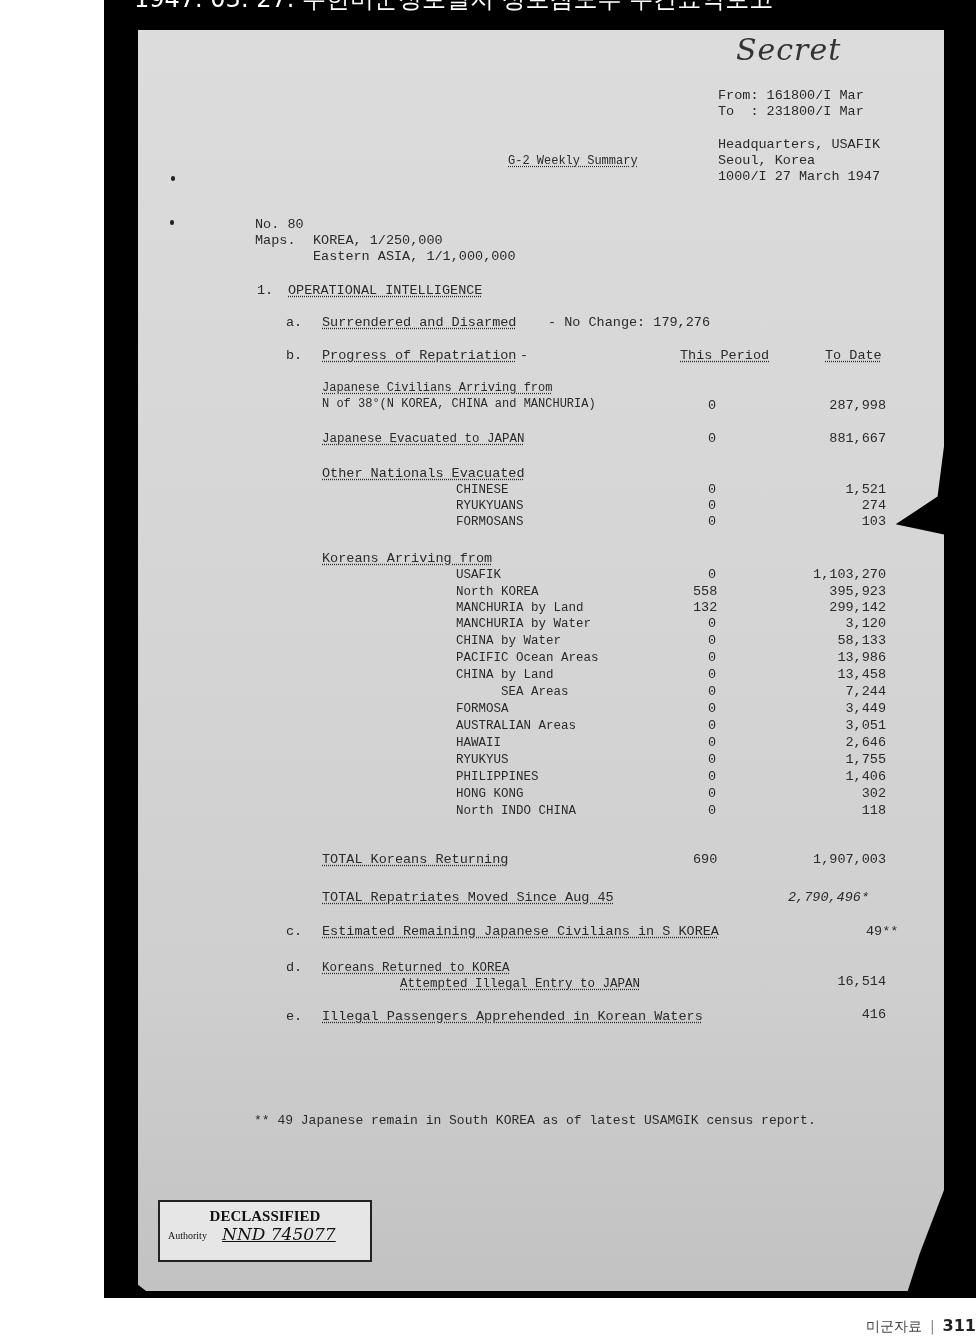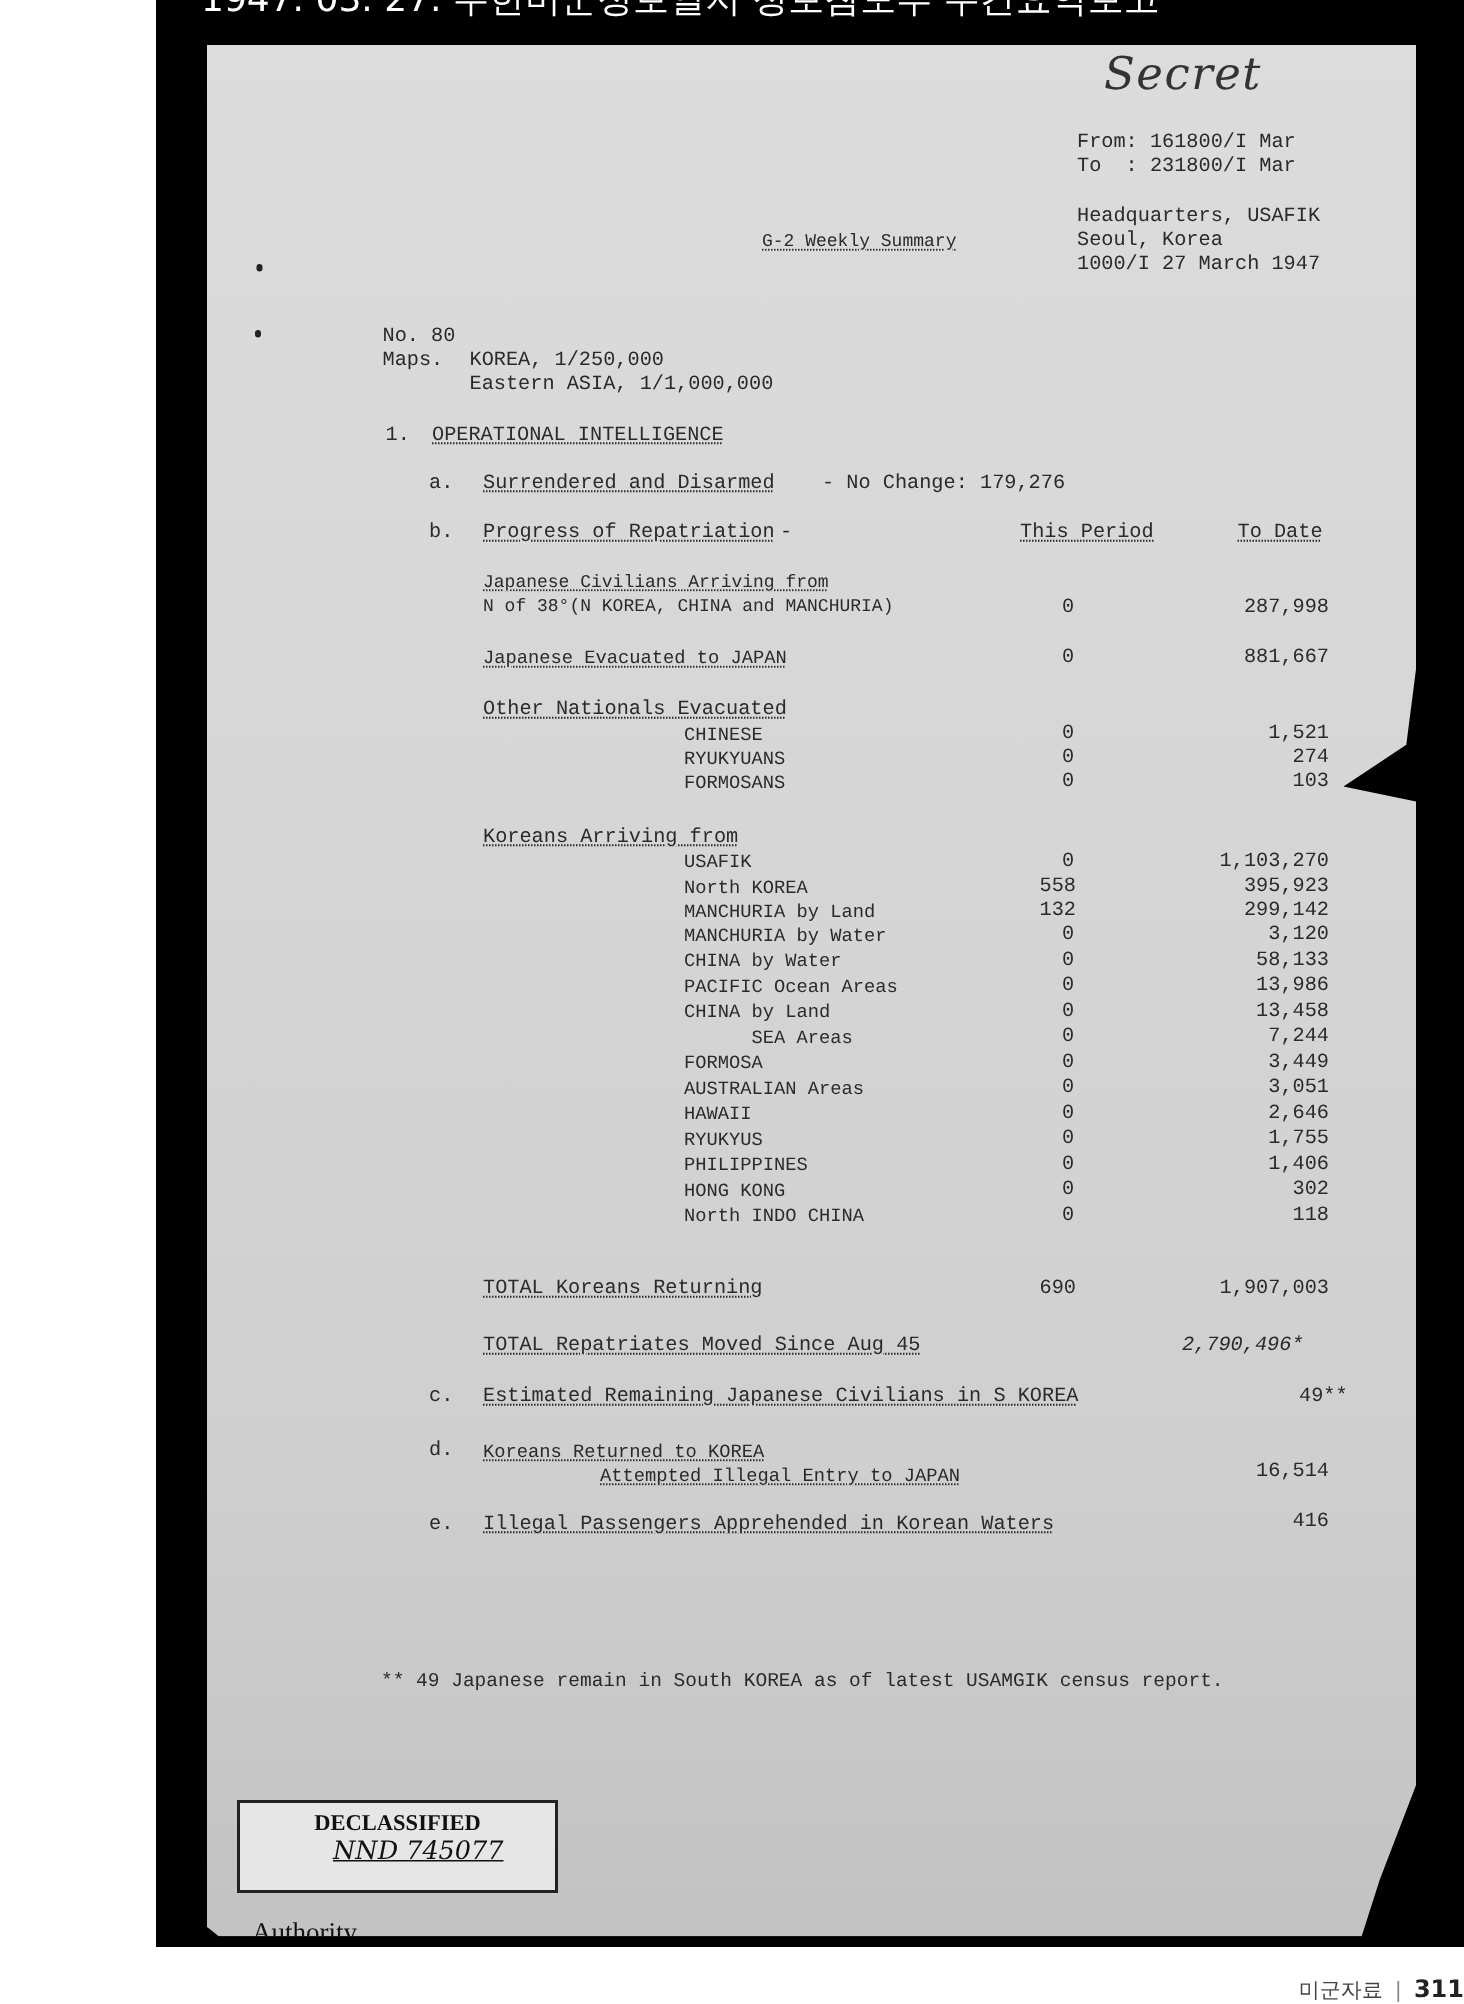--- a/index.html
+++ b/index.html
@@ -34,21 +34,21 @@
     .stamp {
       position: absolute; left: 20px; top: 1170px; width: 210px; height: 58px;
       border: 2px solid #222; background: #e6e6e6;
     }
     .stamp .s1 {
       position: absolute; left: 0; top: 6px; width: 100%; text-align: center;
       font-family: Liberation Serif, serif; font-weight: bold; font-size: 15px; color: #111;
     }
     .stamp .s2 {
       position: absolute; left: 8px; top: 28px; font-family: "Liberation Serif", serif;
-      font-size: 18px; color: #111; margin-top: 48px;
+      font-size: 10px; color: #111;
     }
     .stamp .s3 {
       position: absolute; left: 62px; top: 22px; font-family: "DejaVu Serif", serif;
       font-style: italic; font-size: 17px; color: #111; text-decoration: underline;
     }
     .dot { position: absolute; width: 4px; height: 5px; background: #222; border-radius: 2px; }
     .footer {
       position: absolute; right: 0; top: 1316px; font-family: "DejaVu Sans", sans-serif;
       font-size: 14px; color: #444; white-space: nowrap;
     }

